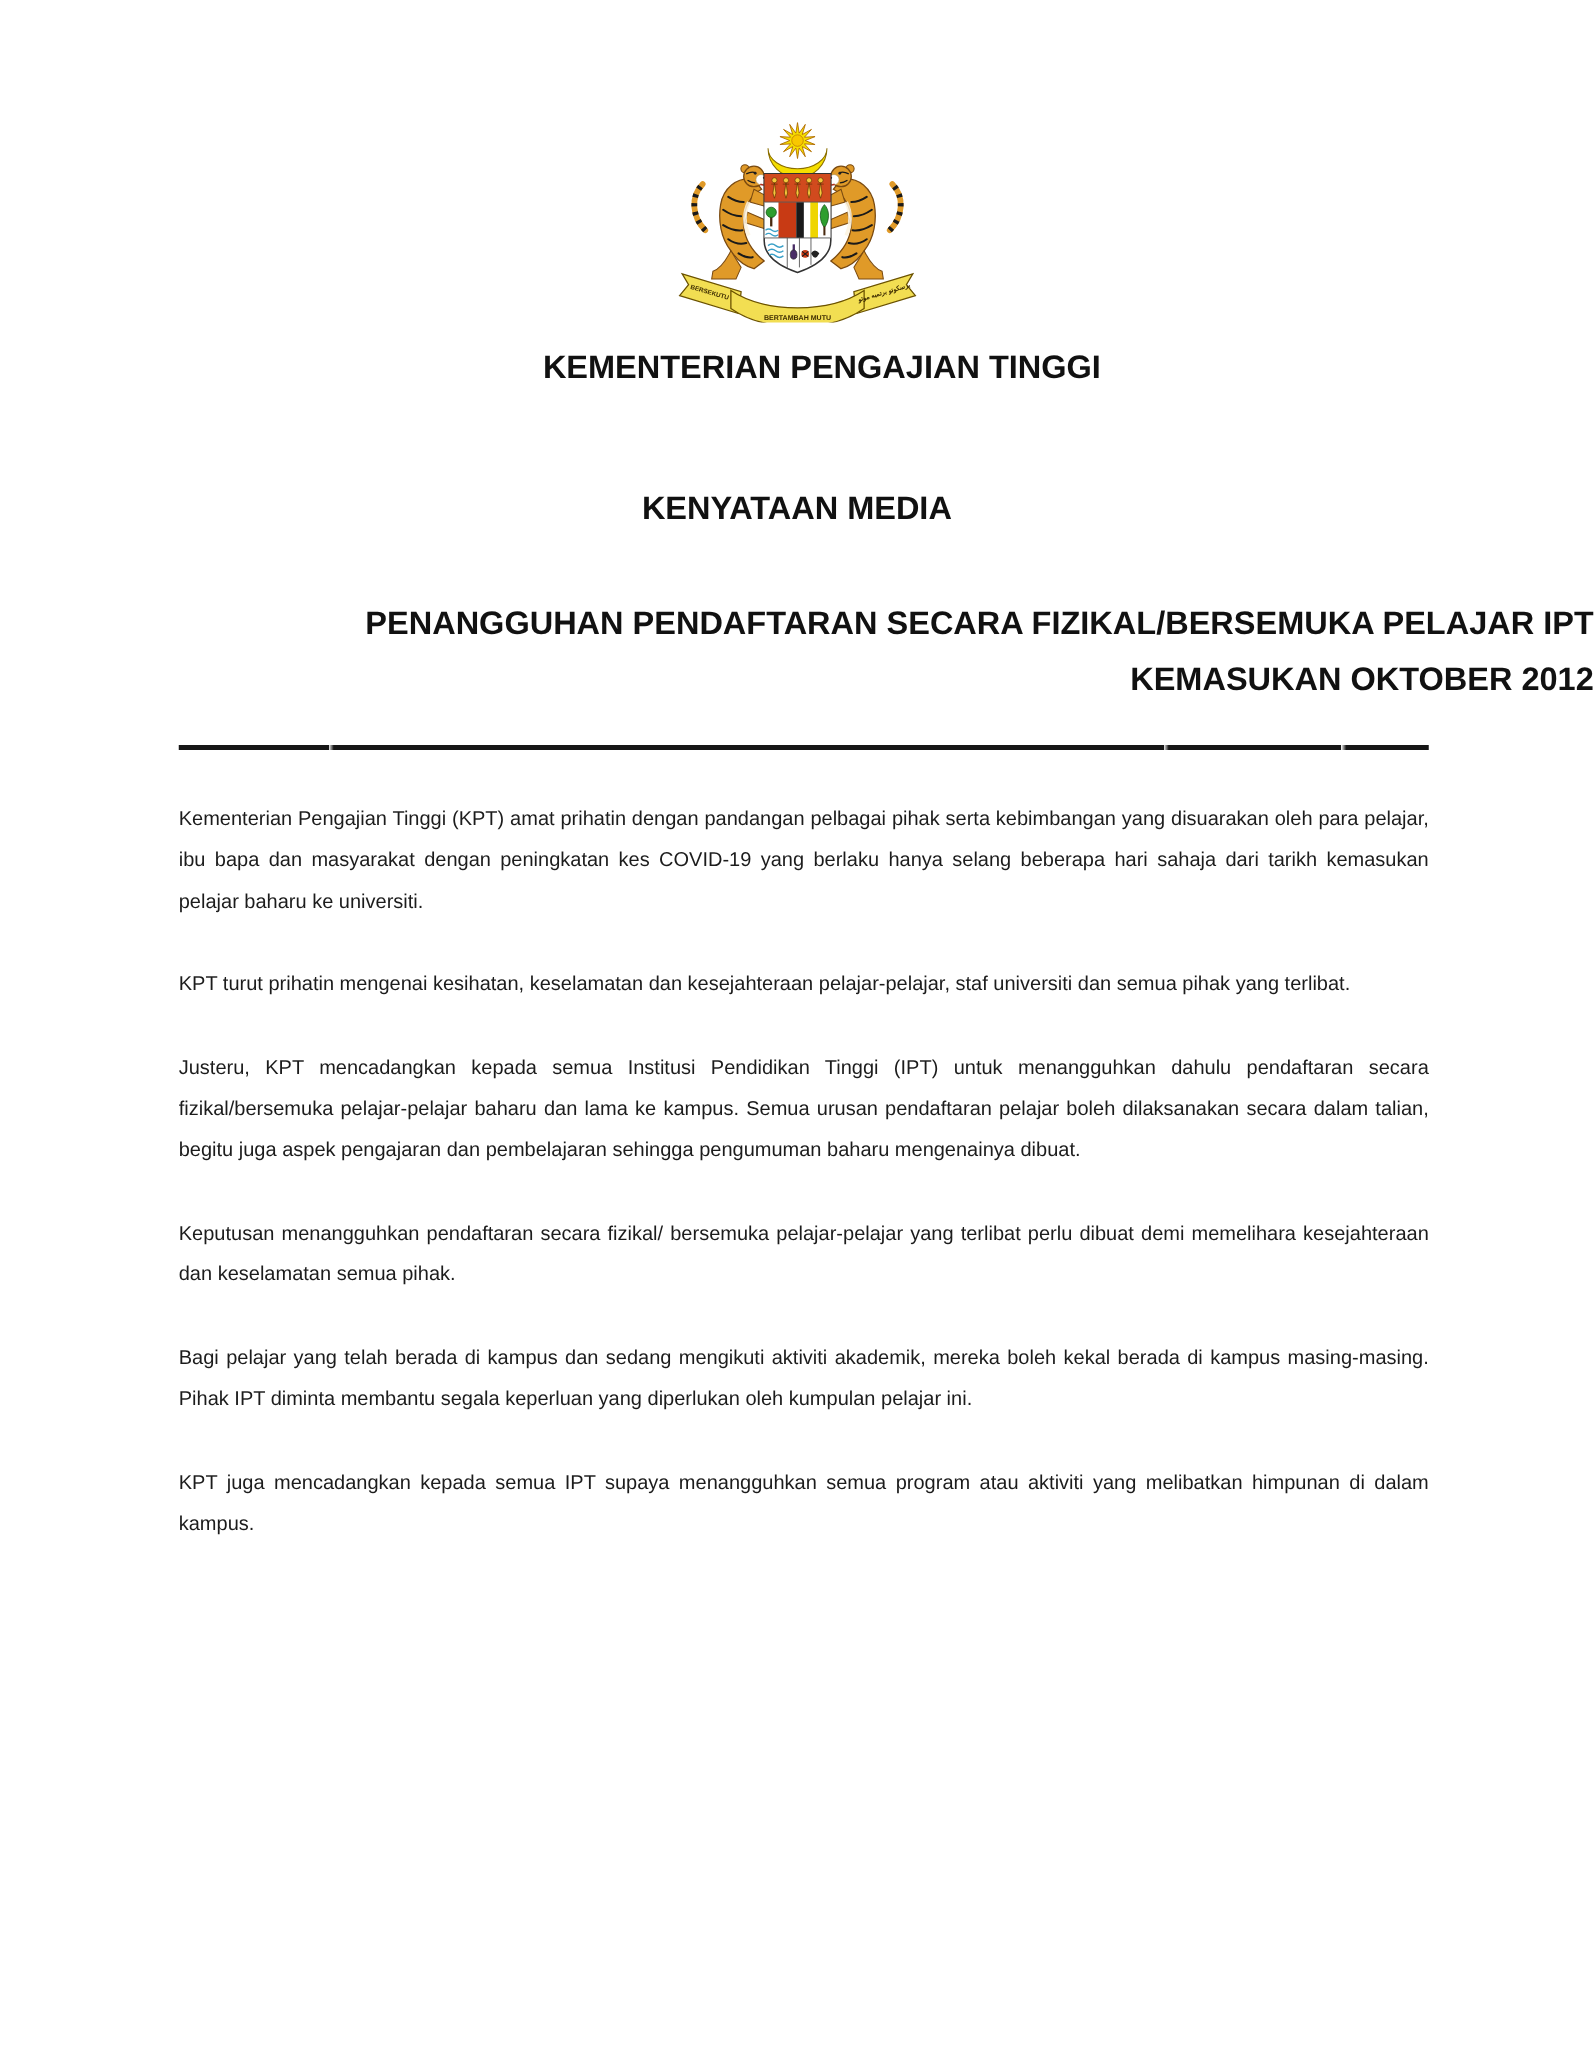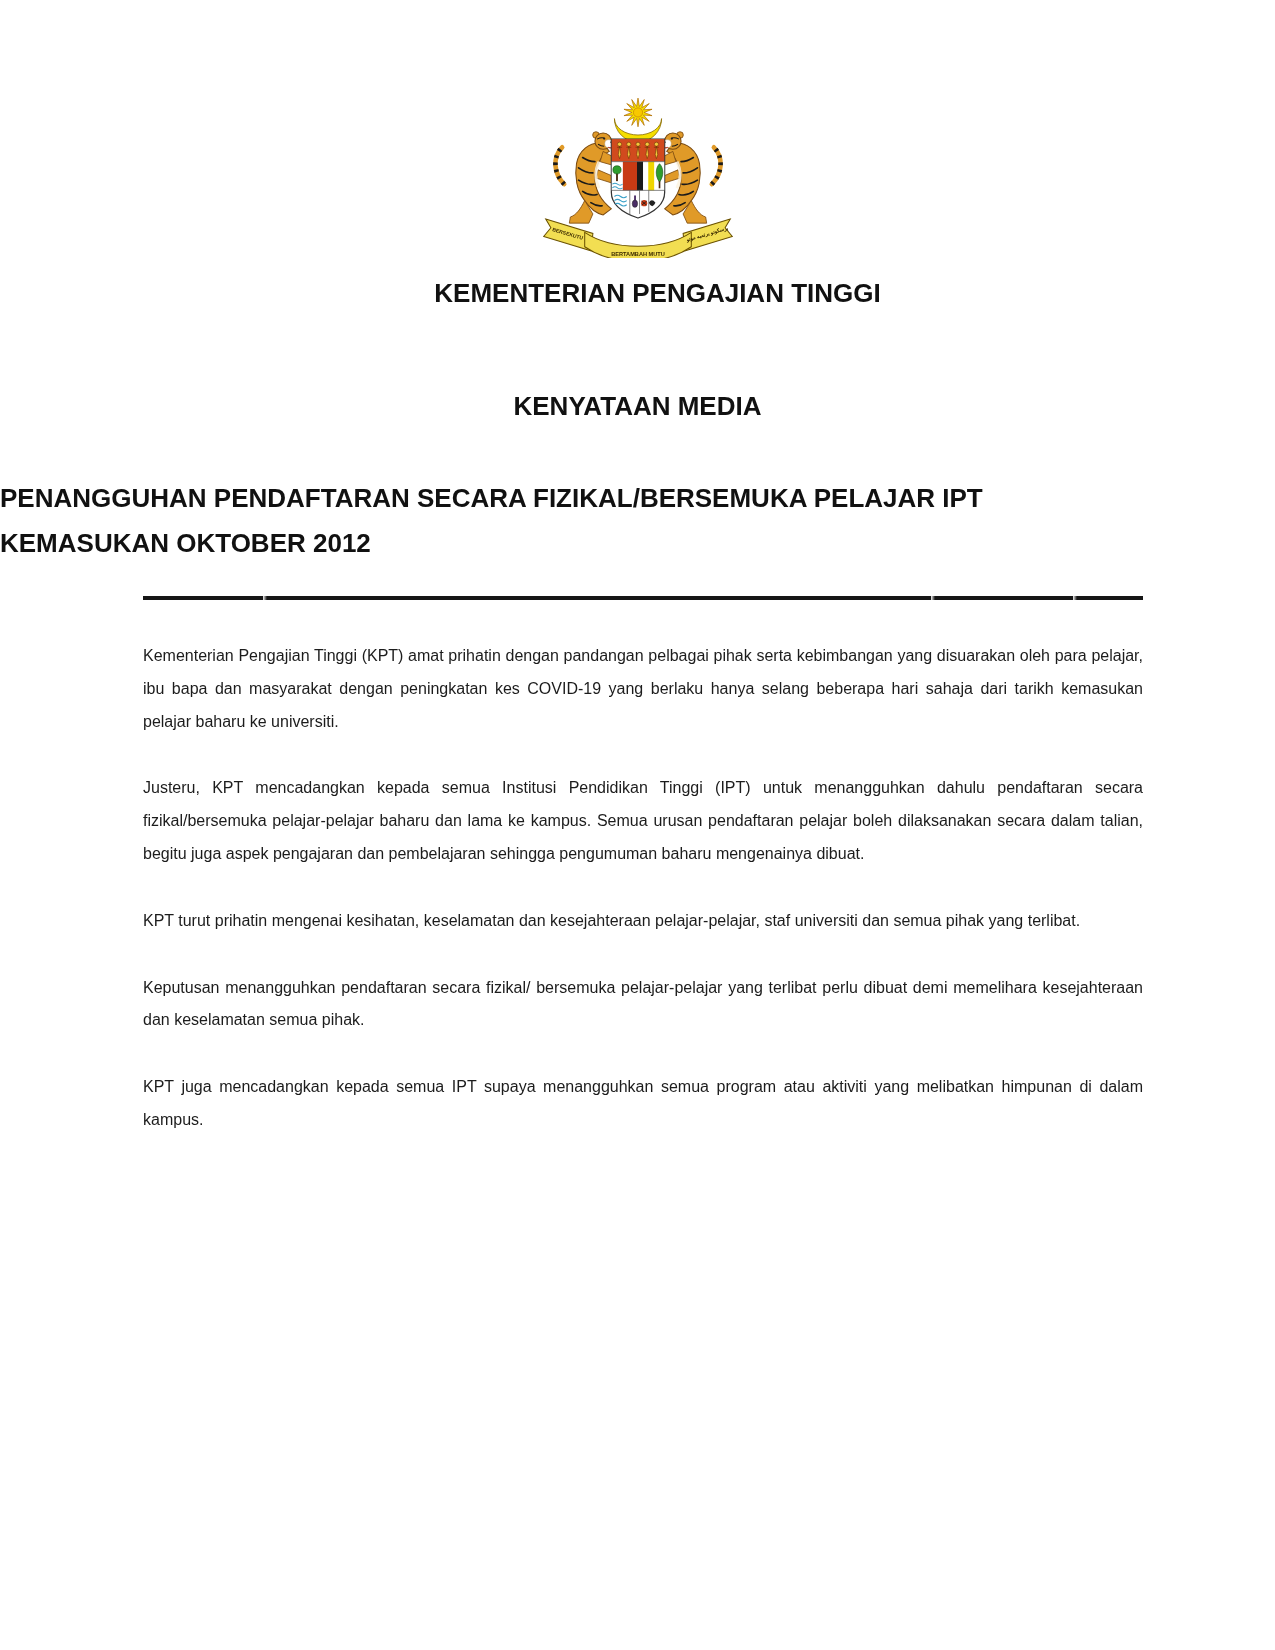--- a/index.html
+++ b/index.html
@@ -33,21 +33,21 @@
   }
   .h-type {
     margin-top:82px;
     text-align:center;
     font-size:26px;
     font-weight:bold;
     color:#111111;
   }
   .h-title {
     margin-top:54px;
-    text-align:left;
+    text-align:right;
     font-size:26px;
     font-weight:bold;
     line-height:45px;
     color:#111111;
   }
   .rule {
     margin:30px 0 0 143px;
     width:1000px;
     height:4px;
     background:linear-gradient(90deg,
@@ -203,19 +203,20 @@
 
   <div class="h-title">
     <div>PENANGGUHAN PENDAFTARAN SECARA FIZIKAL/BERSEMUKA PELAJAR IPT</div>
     <div>KEMASUKAN OKTOBER 2012</div>
   </div>
 
   <div class="rule"></div>
 
   <div class="paras" id="paras">
       <p class="para">Kementerian Pengajian Tinggi (KPT) amat prihatin dengan pandangan pelbagai pihak serta kebimbangan yang disuarakan oleh para pelajar, ibu bapa dan masyarakat dengan peningkatan kes COVID-19 yang berlaku hanya selang beberapa hari sahaja dari tarikh kemasukan pelajar baharu ke universiti.</p>
+      <p class="para">KPT turut prihatin mengenai kesihatan, keselamatan dan kesejahteraan pelajar-pelajar, staf universiti dan semua pihak yang terlibat.</p>
       <p class="para">Justeru, KPT mencadangkan kepada semua Institusi Pendidikan Tinggi (IPT) untuk menangguhkan dahulu pendaftaran secara fizikal/bersemuka pelajar-pelajar baharu dan lama ke kampus. Semua urusan pendaftaran pelajar boleh dilaksanakan secara dalam talian, begitu juga aspek pengajaran dan pembelajaran sehingga pengumuman baharu mengenainya dibuat.</p>
-      <p class="para">KPT turut prihatin mengenai kesihatan, keselamatan dan kesejahteraan pelajar-pelajar, staf universiti dan semua pihak yang terlibat.</p>
       <p class="para">Keputusan menangguhkan pendaftaran secara fizikal/ bersemuka pelajar-pelajar yang terlibat perlu dibuat demi memelihara kesejahteraan dan keselamatan semua pihak.</p>
+      <p class="para">Bagi pelajar yang telah berada di kampus dan sedang mengikuti aktiviti akademik, mereka boleh kekal berada di kampus masing-masing. Pihak IPT diminta membantu segala keperluan yang diperlukan oleh kumpulan pelajar ini.</p>
       <p class="para">KPT juga mencadangkan kepada semua IPT supaya menangguhkan semua program atau aktiviti yang melibatkan himpunan di dalam kampus.</p>
     </div>
 
 </div>
 
 </body></html>

